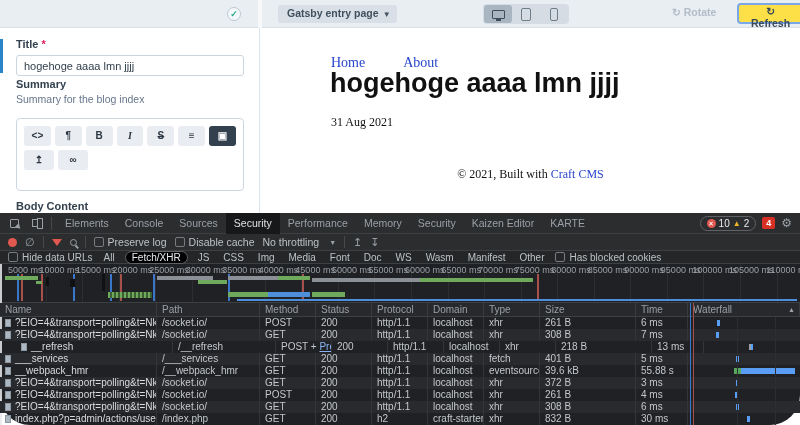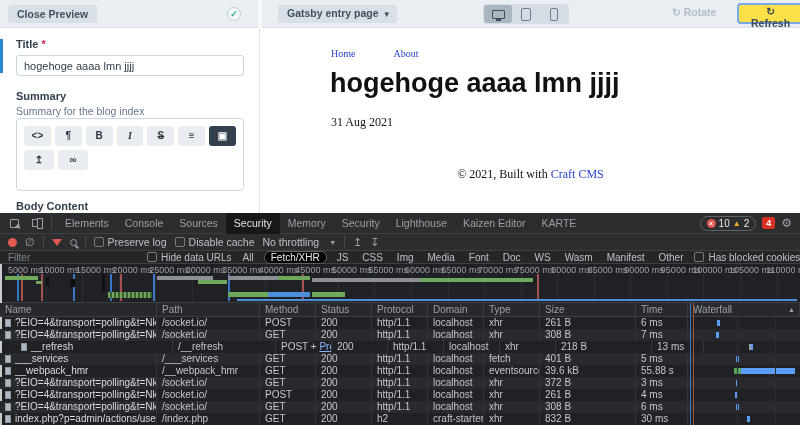--- a/index.html
+++ b/index.html
@@ -32,42 +32,42 @@
                  color:#3b4a58; padding:0 12px; }
 
   
   .left-panel { position:absolute; left:0; top:28px; width:260px; height:185px; background:#fff; border-right:1px solid #dde4ea; overflow:hidden; }
   .accent { position:absolute; left:0; top:11px; width:3px; height:34px; background:#2a84c9; }
   .field-label { font-size:11px; font-weight:bold; color:#33414e; }
   .req { color:#d81e5b; }
   .title-wrap { position:absolute; left:16px; top:10px; width:228px; }
   .title-input { margin-top:5px; width:228px; height:21px; border:1px solid #c9d6e0; border-radius:3px;
                  font-family:"Liberation Sans",sans-serif; font-size:11px; color:#33414e; padding:0 7px; background:#fff; }
-  .summary-wrap { position:absolute; left:16px; top:62px; width:228px; }
+  .summary-wrap { position:absolute; left:16px; top:50px; width:228px; }
   .hint { font-size:10.5px; color:#66768a; margin-top:3px; }
   .editor-box { position:absolute; left:16px; top:90px; width:228px; height:73px; border:1px solid #ccd7e1; border-radius:4px; background:#fff; padding:7px; }
   .tb-row { display:flex; gap:4px; margin-bottom:4px; }
   .tb-btn { width:30px; height:20px; background:#e9edf1; border:none; border-radius:3px; color:#2c3642;
             font-family:"Liberation Sans",sans-serif; font-size:10px; font-weight:bold; line-height:20px; text-align:center; }
   .tb-btn.dark { background:#33414e; color:#fff; }
   .tb-btn.italic { font-style:italic; font-family:"Liberation Serif",serif; }
   .tb-btn.strike { text-decoration:line-through; }
   .body-content-label { position:absolute; left:16px; top:172px; }
 
   
   .preview { position:absolute; left:261px; top:28px; width:539px; height:185px; background:#fff; overflow:hidden; }
-  .nav-links { position:absolute; left:70px; top:20px; font-family:"Liberation Serif",serif; font-size:10px; }
+  .nav-links { position:absolute; left:70px; top:27px; font-family:"Liberation Serif",serif; font-size:14px; }
   .nav-links a { color:#2745cc; text-decoration:none; margin-right:38px; }
   .pv-heading { position:absolute; left:69px; top:40px; font-family:"Liberation Sans",sans-serif; font-size:27px; font-weight:bold; color:#111; letter-spacing:0; }
   .pv-date { position:absolute; left:70px; top:87px; font-family:"Liberation Serif",serif; font-size:12px; color:#111; }
   .pv-footer { position:absolute; left:0; top:139px; width:539px; text-align:center; font-family:"Liberation Serif",serif; font-size:12px; color:#111; }
   .pv-footer a { color:#2745cc; text-decoration:none; }
 
   
-  .devtools { position:absolute; left:0; top:213px; width:800px; height:212px; background:#202124; color:#9aa0a6; font-size:10.5px; }
+  .devtools { position:absolute; left:0; top:213px; width:800px; height:212px; background:#202124; color:#9aa0a6; font-size:10.5px;border-radius:30px; }
   .dt-tabs { position:absolute; left:0; top:0; width:800px; height:21px; background:#2b2d2f; border-bottom:1px solid #3c4043; display:flex; align-items:center; }
   .dt-icon-btn { width:18px; height:15px; margin-left:5px; display:flex; align-items:center; justify-content:center; }
   .insp-ico { width:9px; height:9px; border:1.5px solid #9aa0a6; border-radius:1px; position:relative; }
   .insp-ico:after { content:""; position:absolute; right:-3px; bottom:-3px; border-left:5px solid #9aa0a6; border-top:3px solid transparent; border-bottom:3px solid transparent; transform:rotate(45deg); }
   .devtb-ico { width:10px; height:8px; border:1.5px solid #9aa0a6; position:relative; }
   .devtb-ico:after { content:""; position:absolute; right:-2px; top:-2px; width:4px; height:9px; background:#2b2d2f; border:1.5px solid #9aa0a6; }
   .dt-tabsep { width:1px; height:13px; background:#46484b; margin:0 5px; }
   .dt-tab { padding:0 8px; height:21px; line-height:21px; color:#9aa0a6; white-space:nowrap; }
   .dt-tab.active { background:#17181a; color:#dfe1e5; }
   .dt-badges { margin-left:auto; display:flex; align-items:center; gap:6px; padding-right:8px; }
@@ -126,21 +126,20 @@
   .wf-b { background:#5a9df5; } .wf-g { background:#58a55c; } .wf-grt { background:#9aa0a6; }
   .wf-lines { position:absolute; top:0; height:122px; width:1px; }
   .wf-grid { position:absolute; top:14px; height:108px; width:1px; background:#2c2e31; }
 </style>
 </head>
 <body>
 
 <div class="app">
 
   <div class="topbar">
-    <button class="btn-soft" id="closePreview">Close Preview</button>
     <div class="check-circle">✓</div>
     <div class="vsep"></div>
     <button class="btn-soft" id="targetBtn"><span>Gatsby entry page</span><span class="chev">▼</span></button>
     <div class="device-group">
       <div class="device-seg sel">
           <div class="mon"></div>
         </div>
       <div class="device-seg">
           <div class="tab-dev"></div>
         </div>
@@ -197,23 +196,23 @@
         </div>
       <div class="dt-icon-btn">
           <div class="devtb-ico"></div>
         </div>
       <div class="dt-tabsep"></div>
       <div id="dtTabs" style="display:flex;">
           <div class="dt-tab">Elements</div>
           <div class="dt-tab">Console</div>
           <div class="dt-tab">Sources</div>
           <div class="dt-tab active">Security</div>
+          <div class="dt-tab">Performance</div>
           <div class="dt-tab">Memory</div>
           <div class="dt-tab">Security</div>
-          <div class="dt-tab">Lighthouse</div>
           <div class="dt-tab">Kaizen Editor</div>
           <div class="dt-tab">KARTE</div>
         </div>
       <div class="dt-badges">
         <div class="count-pill">
           <div class="err-dot">×</div>
           <span class="err-num">10</span>
           <span class="warn-tri">▲</span>
           <span class="err-num">2</span>
         </div>
@@ -241,21 +240,20 @@
       <div class="throttle">
           <span>No throttling</span>
           <span class="chev">▼</span>
         </div>
       <div class="tbsep"></div>
       <span class="updown">↥</span>
       <span class="updown">↧</span>
     </div>
 
     <div class="dt-filter">
-      <input class="filter-input" placeholder="Filter" style="">
       <div class="cb-item">
           <div class="cbx"></div>
           <span>Hide data URLs</span>
         </div>
       <div id="typePills" style="display:flex; gap:6px; align-items:center;">
           <span class="pill">All</span>
           <span class="pill sel">Fetch/XHR</span>
           <span class="pill">JS</span>
           <span class="pill">CSS</span>
           <span class="pill">Img</span>

